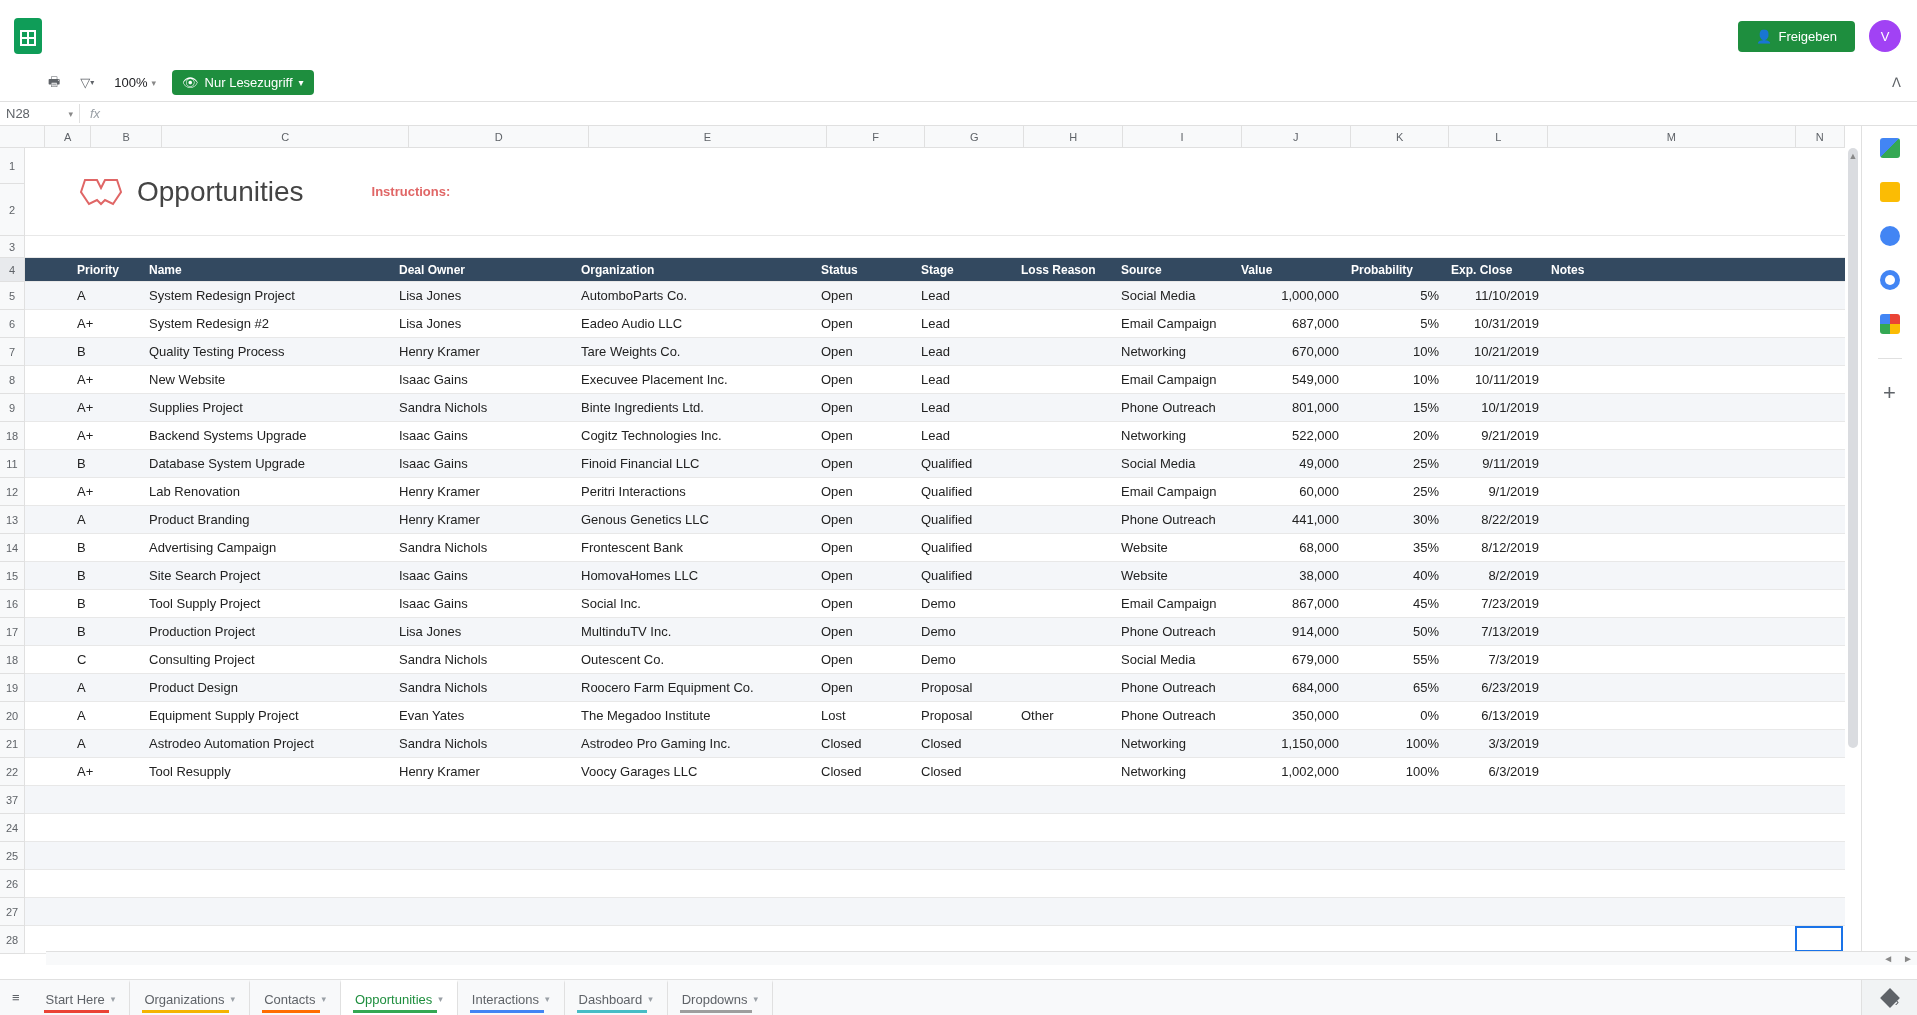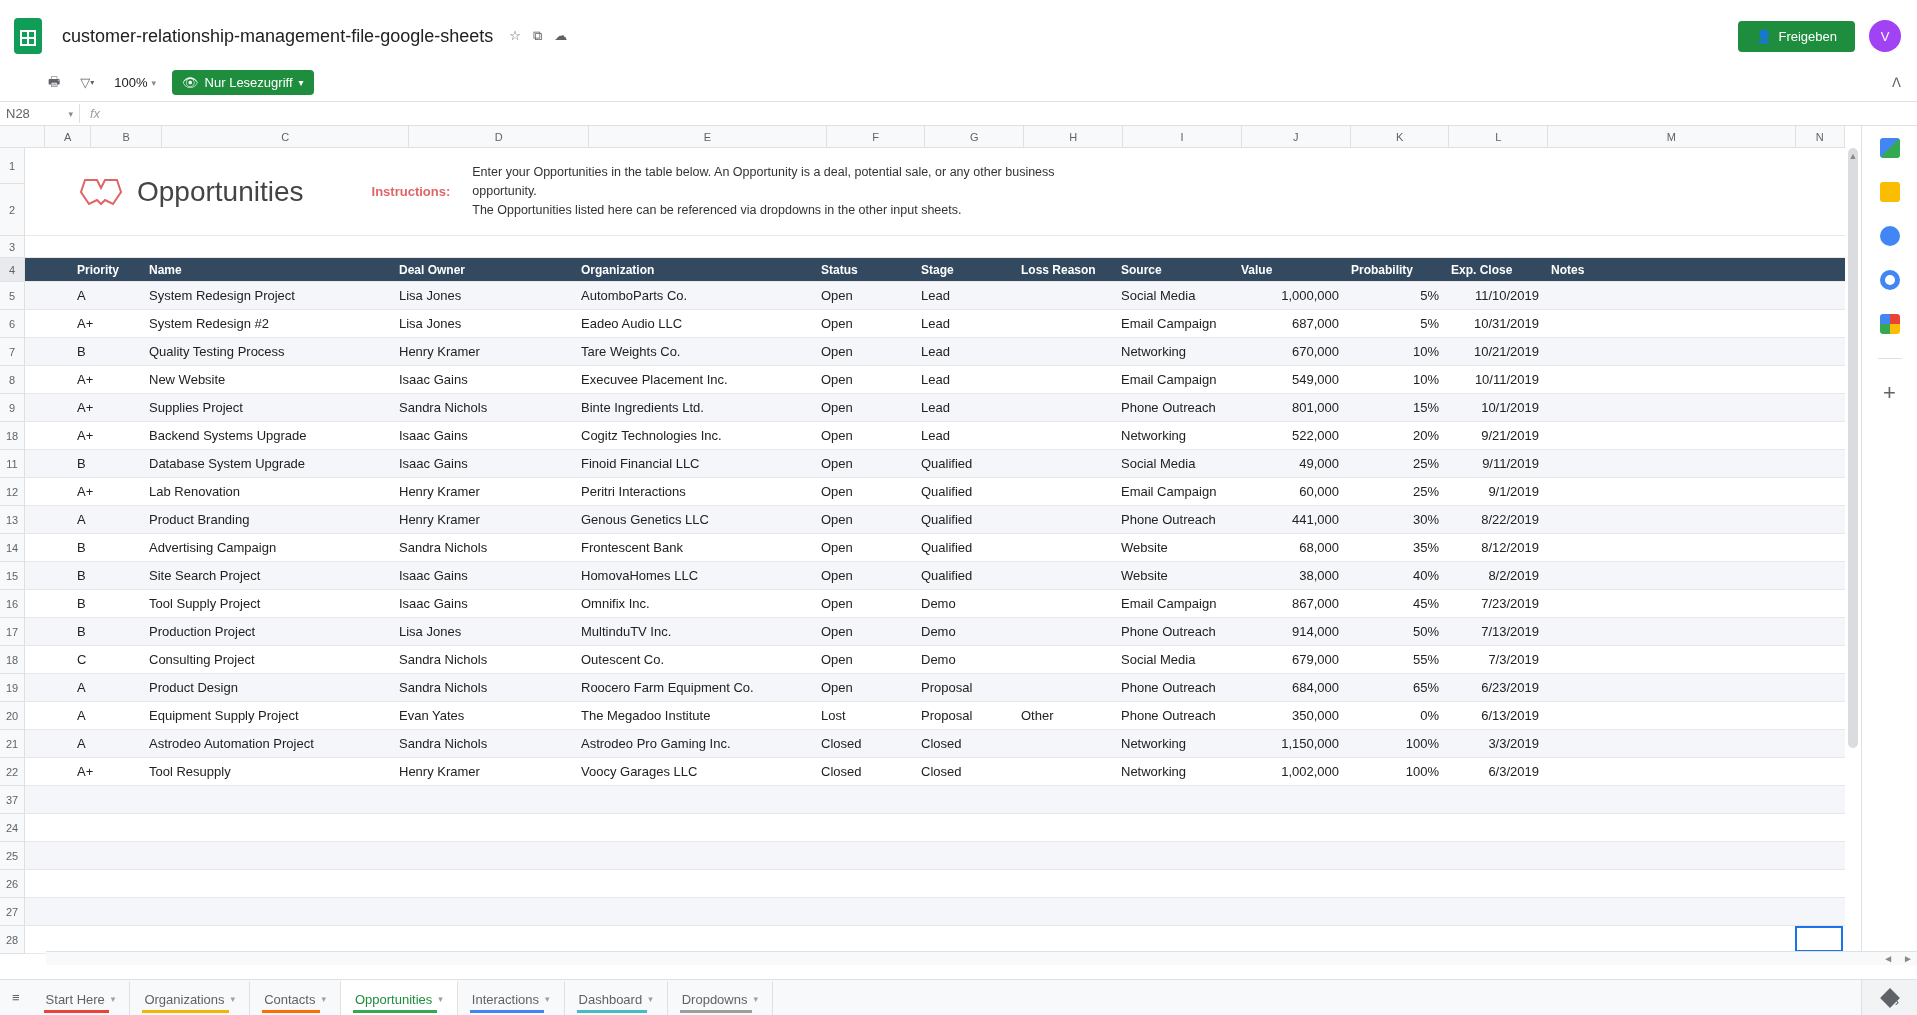--- a/index.html
+++ b/index.html
@@ -105,28 +105,20 @@
 .cw-M{width:250px;} .cw-N{width:50px;}
 </style>
 </head>
 <body>
 
 <div class="topbar">
   <div class="logo-box">
       <div class="sheets-logo"></div>
     </div>
   <div class="doc-info">
-    <div class="doc-title-row">
-      <span class="doc-title">customer-relationship-management-file-google-sheets</span>
-      <div class="doc-icons">
-        <span>☆</span>
-        <span>⧉</span>
-        <span>☁</span>
-      </div>
-    </div>
   </div>
   <div class="share-btn">
     <span>👤</span>
     <span>Freigeben</span>
   </div>
   <div class="avatar">V</div>
 </div>
 
 <div class="toolbar">
   <span class="tb-btn">🖶</span>
@@ -205,21 +197,20 @@
             <div class="row-h rd">28</div>
           </div>
         <div class="cells" id="cells">
             <div class="content-row title-row" style="height: 88px;">
 <div style="width:46px"></div>
 <svg class="handshake" width="48" height="40" viewBox="0 0 48 40">
 <path d="M8 8 L20 8 L24 16 L28 8 L40 8 L44 20 L36 32 L28 28 L24 32 L20 28 L12 32 L4 20 Z" fill="none" stroke="#e06666" stroke-width="2"></path>
 </svg>
 <span class="title-text">Opportunities</span>
 <span class="instructions-label">Instructions:</span>
-<span class="instructions-text">Enter your Opportunities in the table below. An Opportunity is a deal, potential sale, or any other business opportunity.<br>The Opportunities listed here can be referenced via dropdowns in the other input sheets.</span>
 </div>
             <div class="content-row spacer"></div>
             <div class="content-row header-row">
               <div class="cell" style="width:46px"></div>
               <div class="cell" style="width:72px">Priority</div>
               <div class="cell" style="width:250px">Name</div>
               <div class="cell" style="width:182px">Deal Owner</div>
               <div class="cell" style="width:240px">Organization</div>
               <div class="cell" style="width:100px">Status</div>
               <div class="cell" style="width:100px">Stage</div>
@@ -405,21 +396,21 @@
 <div class="cell num" style="width:100px">40%</div>
 <div class="cell num" style="width:100px">8/2/2019</div>
 <div class="cell" style="width:250px"></div>
 <div class="cell" style="width:50px"></div>
             </div>
             <div class="content-row data-row odd">
               <div class="cell" style="width:46px"></div>
 <div class="cell" style="width:72px">B</div>
 <div class="cell" style="width:250px">Tool Supply Project</div>
 <div class="cell" style="width:182px">Isaac Gains</div>
-<div class="cell" style="width:240px">Omnifix Inc.</div>
+<div class="cell" style="width:240px">Social Inc.</div>
 <div class="cell" style="width:100px">Open</div>
 <div class="cell" style="width:100px">Demo</div>
 <div class="cell" style="width:100px"></div>
 <div class="cell" style="width:120px">Email Campaign</div>
 <div class="cell num" style="width:110px">867,000</div>
 <div class="cell num" style="width:100px">45%</div>
 <div class="cell num" style="width:100px">7/23/2019</div>
 <div class="cell" style="width:250px"></div>
 <div class="cell" style="width:50px"></div>
             </div>

